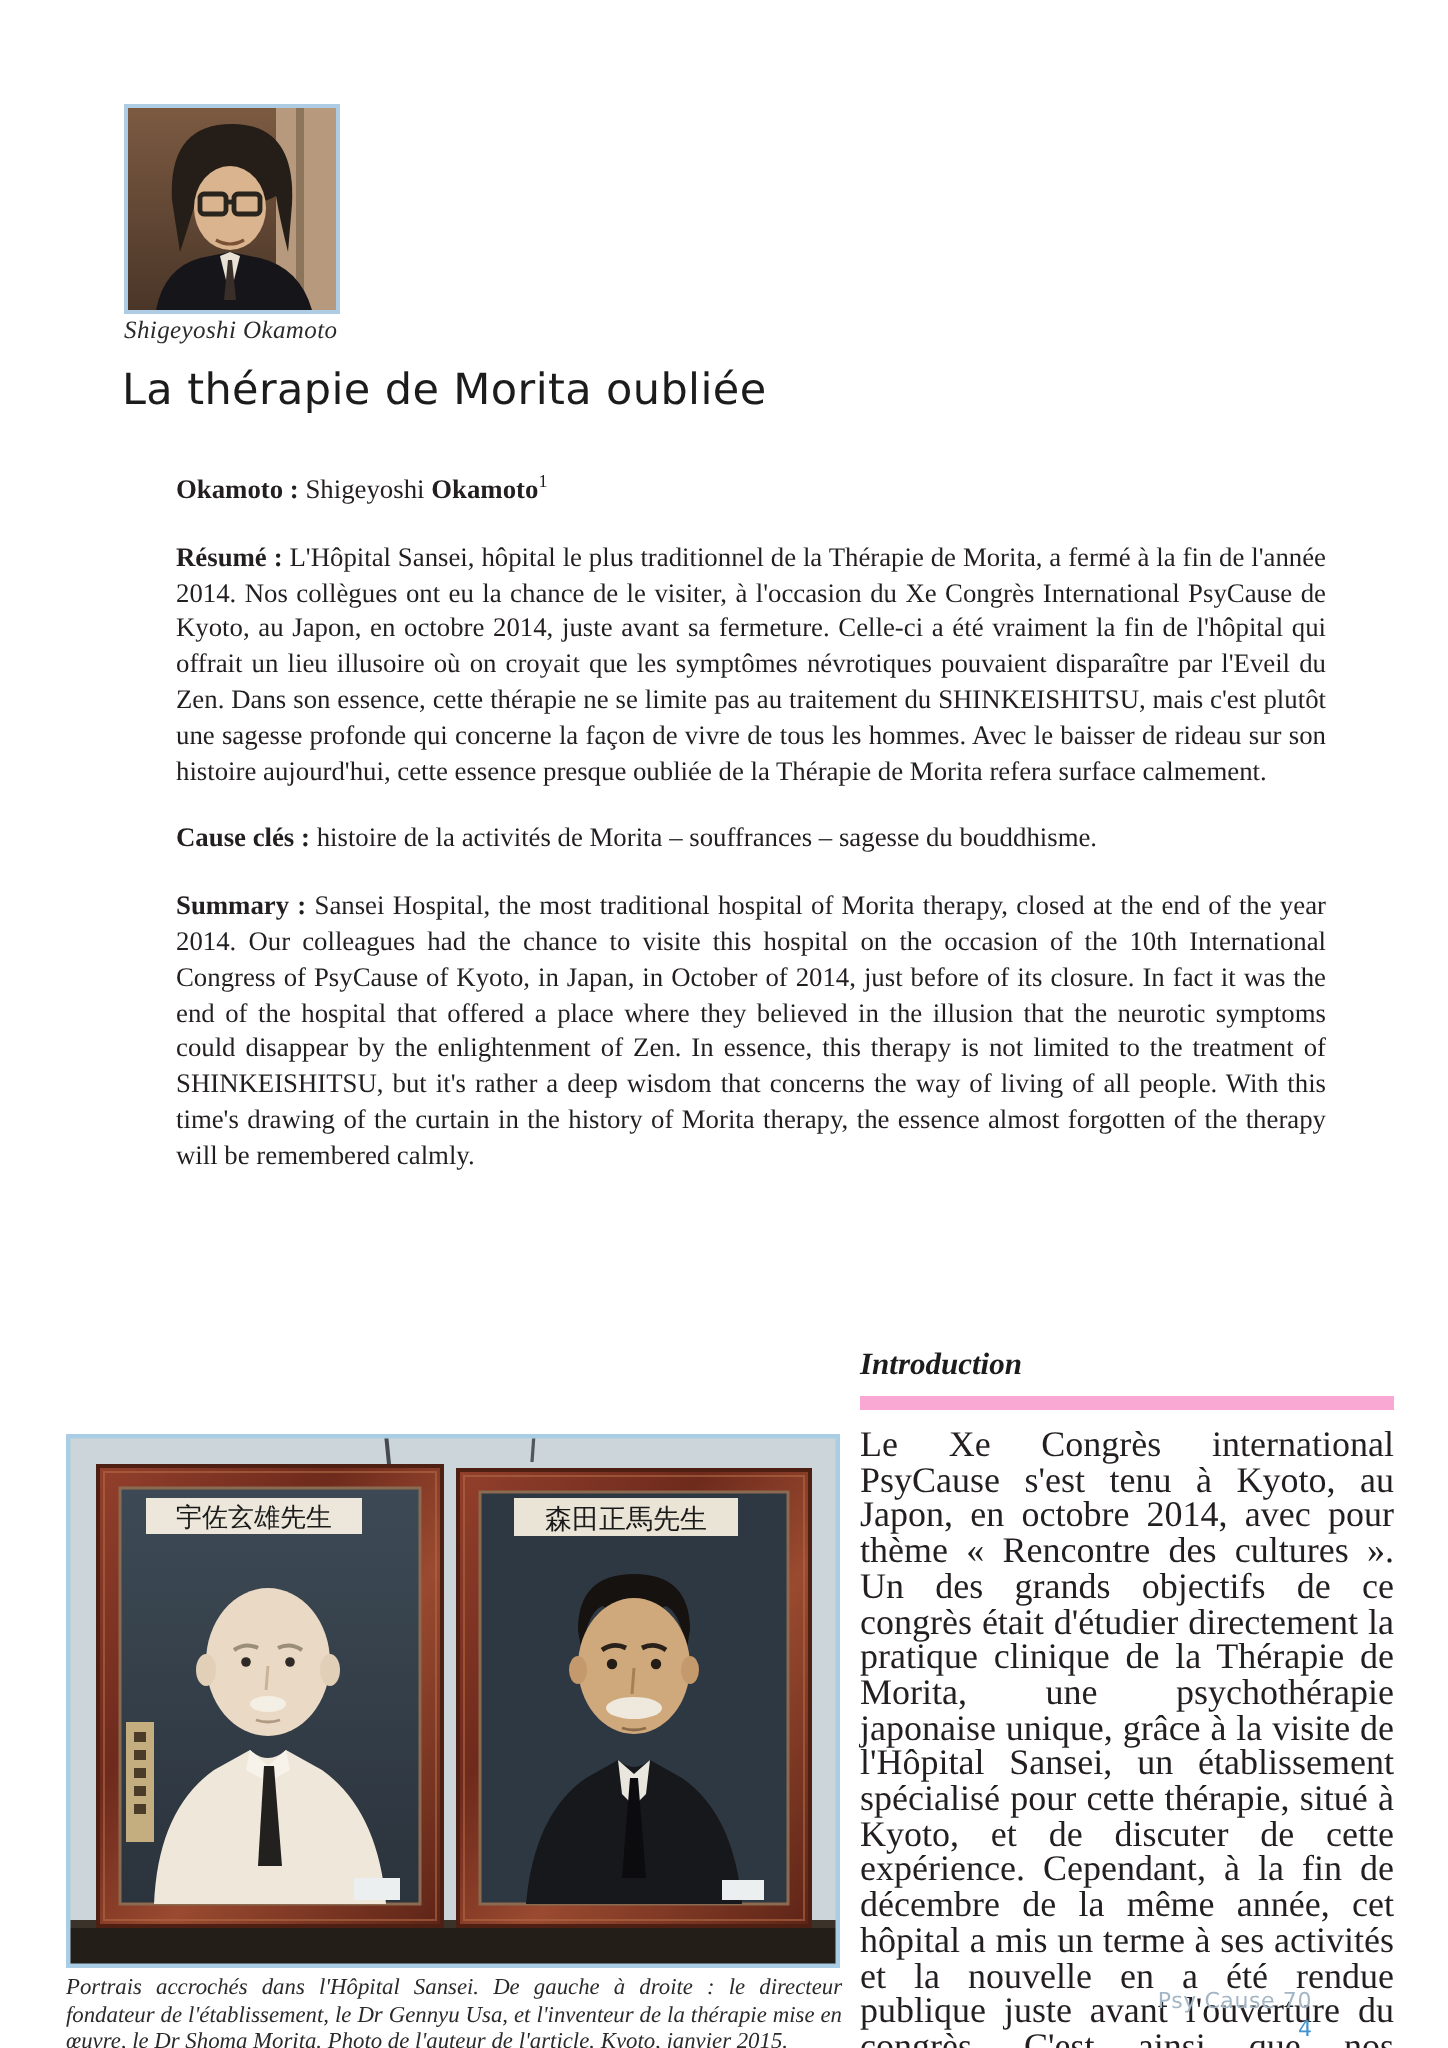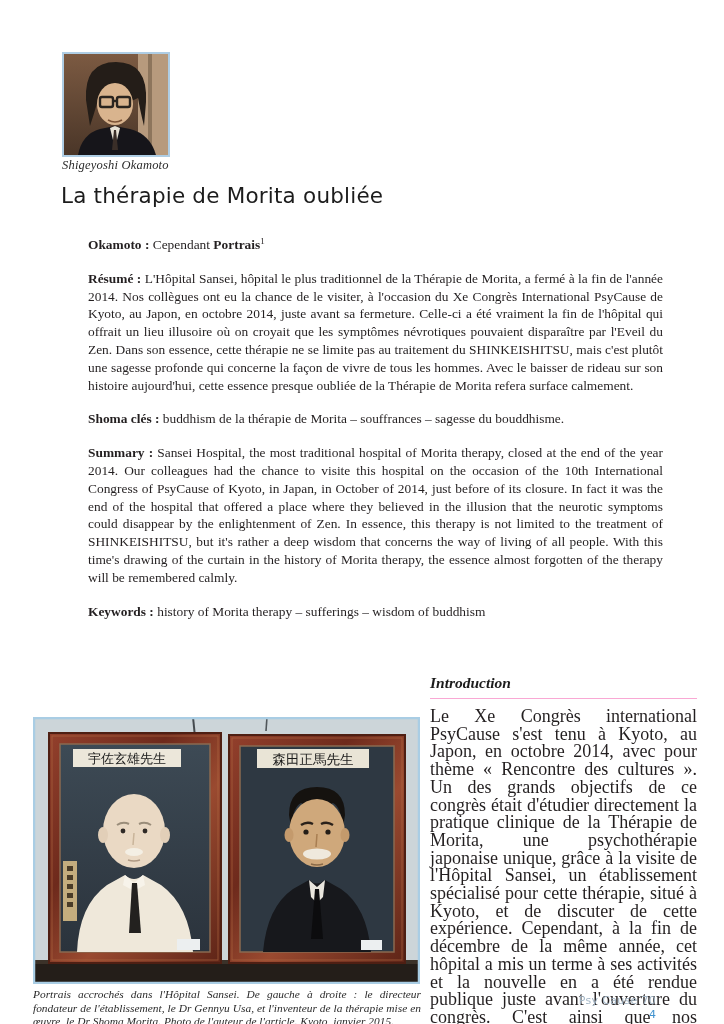--- a/index.html
+++ b/index.html
@@ -69,21 +69,21 @@
   .intro-col{
     position:absolute;left:430px;top:674px;
     width:267px;
   }
   .intro-heading{
     font-size:15.5px;
     font-weight:700;
     font-style:italic;
     margin:0 0 0 0;
     padding-bottom:6px;
-    border-bottom:1px solid #f9a8d4;
+    border-bottom:7px solid #f9a8d4;
     color:#1c1c1c;
   }
   .intro-text{
     margin-top:9px;
     font-size:18px;
     line-height:17.7px;
     text-align:justify;
   }
   
   .page-footer{
@@ -133,25 +133,24 @@
       <path d="M14 101 Q18 80 36 75 L51 72 L66 75 Q86 80 92 101 Z" fill="#16151a"></path>
       <path d="M46 74 L51 72 L56 74 L53 86 L49 86 Z" fill="#e8e2d6"></path>
       <path d="M50 76 L52 76 L54 96 L48 96 Z" fill="#3a2e28"></path>
     </svg>
   </div>
   <div class="author-photo-caption">Shigeyoshi  Okamoto</div>
 
   <h1 class="article-title">La thérapie de Morita oubliée</h1>
 
   <div class="abstract-block">
-    <p><strong>Okamoto :</strong> <span>Cependant </span><strong>Portrais</strong><sup>1</sup></p>
+    <p><strong>Okamoto :</strong> <span>Shigeyoshi </span><strong>Okamoto</strong><sup>1</sup></p>
     <p><strong>Résumé :</strong> <span>L'Hôpital Sansei, hôpital le plus traditionnel de la Thérapie de Morita, a fermé à la fin de l'année 2014.  Nos collègues ont eu la chance de le visiter, à l'occasion du Xe Congrès International PsyCause de Kyoto, au Japon, en octobre 2014, juste avant sa fermeture. Celle-ci a été vraiment la fin de l'hôpital qui offrait un lieu illusoire où on croyait que les symptômes névrotiques pouvaient disparaître par l'Eveil du Zen. Dans son essence, cette thérapie ne se limite pas au traitement du SHINKEISHITSU, mais c'est plutôt une sagesse profonde qui concerne la façon de vivre de tous les hommes. Avec le baisser de rideau sur son histoire aujourd'hui, cette essence presque oubliée de la Thérapie de Morita refera surface calmement.</span></p>
-    <p><strong>Shoma clés :</strong> <span>buddhism de la thérapie de Morita – souffrances – sagesse du bouddhisme.</span></p>
+    <p><strong>Cause clés :</strong> <span>histoire de la activités de Morita – souffrances – sagesse du bouddhisme.</span></p>
     <p><strong>Summary :</strong> <span>Sansei Hospital, the most traditional hospital of Morita therapy, closed at the end of the year 2014. Our colleagues had the chance to visite this hospital on the occasion of the 10th International Congress of PsyCause of Kyoto, in Japan, in October of 2014, just before of its closure. In fact it was the end of the hospital that offered a place where they believed in the illusion that the neurotic symptoms could disappear by the enlightenment of Zen. In essence, this therapy is not limited to the treatment of SHINKEISHITSU, but it's rather a deep wisdom that concerns the way of living of all people. With this time's drawing of the curtain in the history of Morita therapy, the essence almost forgotten of the therapy will be remembered calmly.</span></p>
-    <p><strong>Keywords :</strong> <span>history of Morita therapy – sufferings – wisdom of buddhism</span></p>
   </div>
 
   <div class="figure-wrap">
     <svg width="387" height="267" viewBox="0 0 387 267">
       <defs>
         <linearGradient id="wood" x1="0" y1="0" x2="1" y2="1">
           <stop offset="0" stop-color="#93402c"></stop>
           <stop offset="0.35" stop-color="#6e2a1c"></stop>
           <stop offset="0.6" stop-color="#9a4a30"></stop>
           <stop offset="1" stop-color="#5e2417"></stop>

